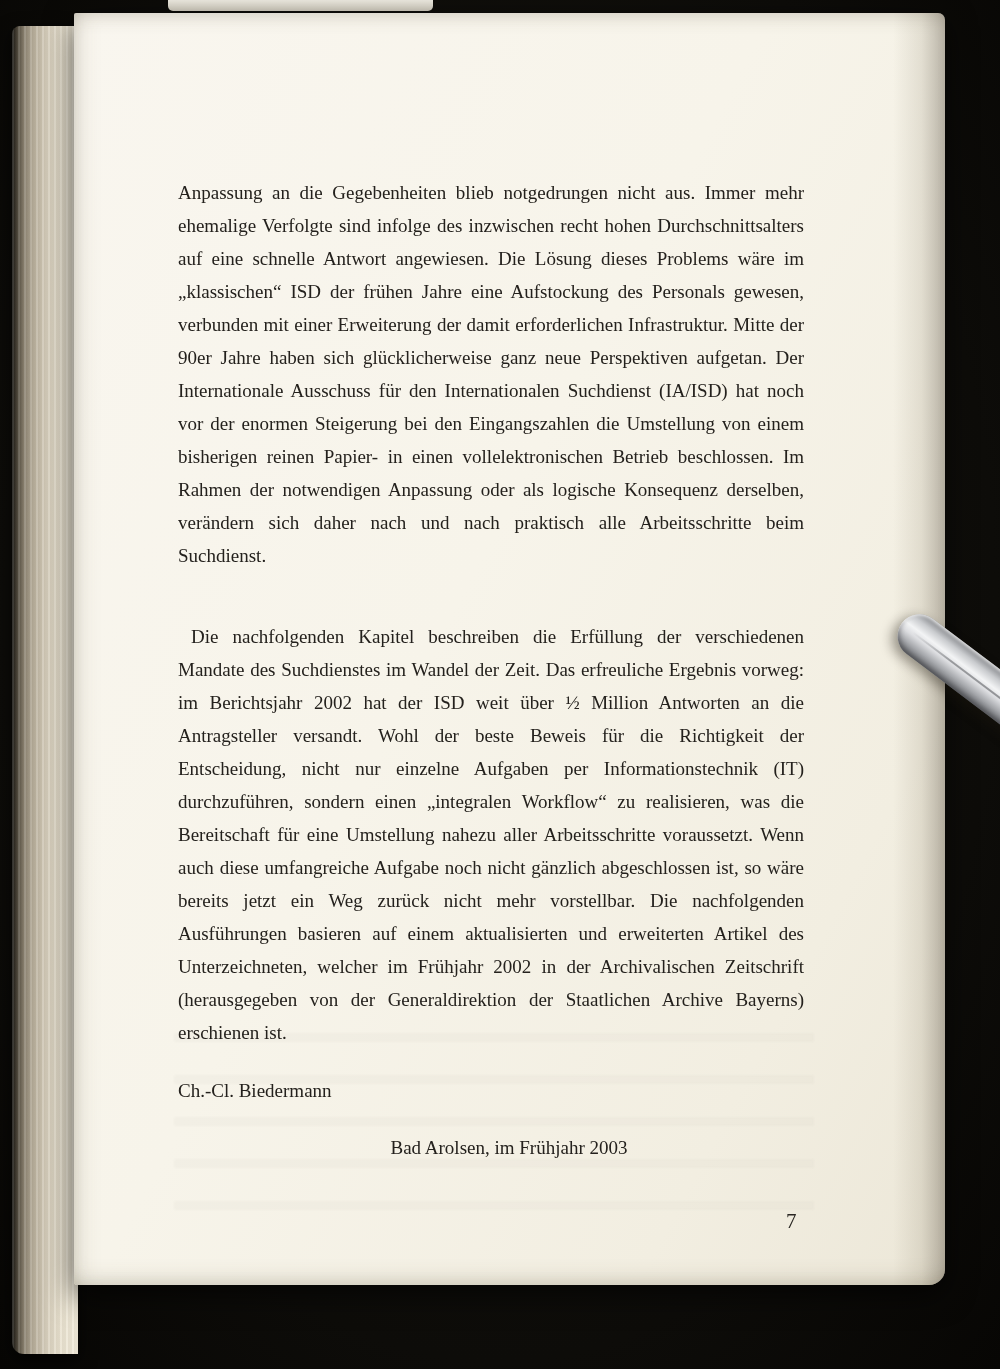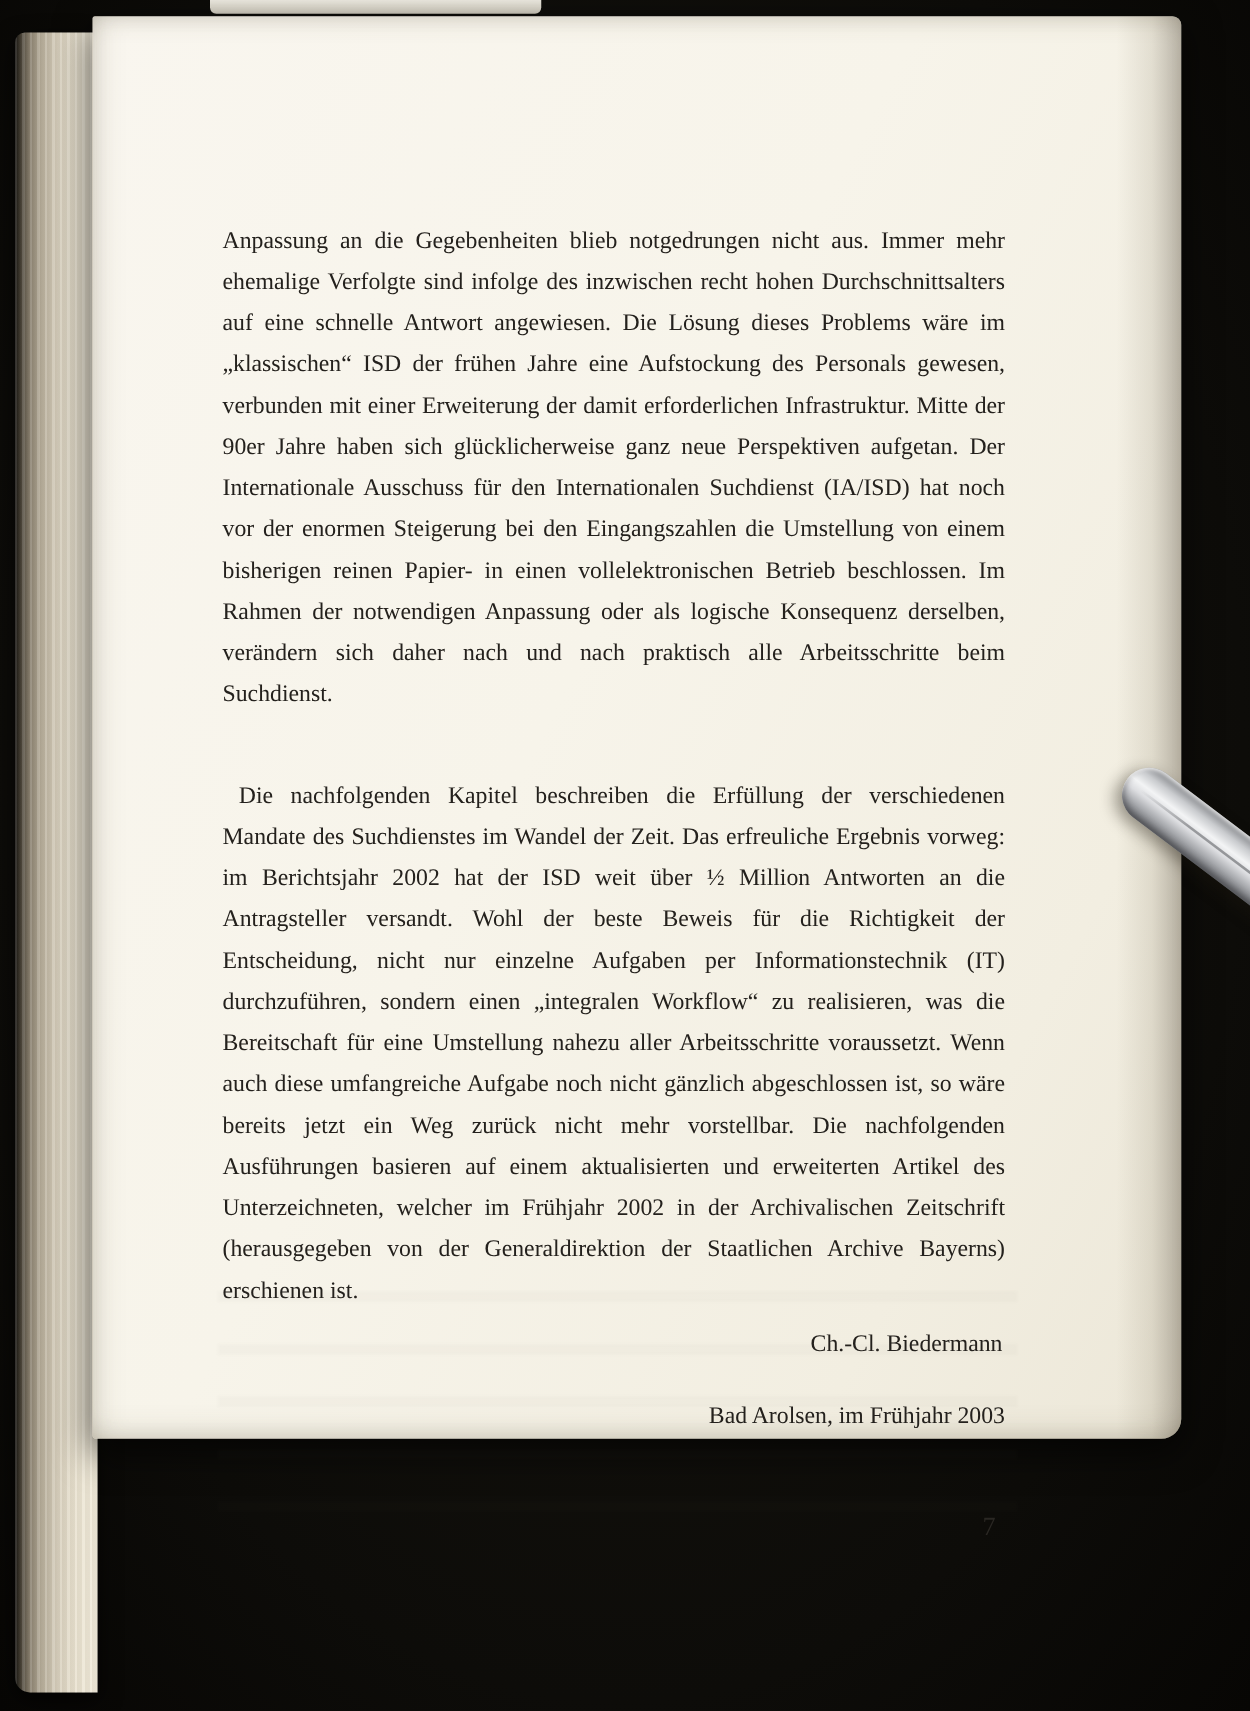--- a/index.html
+++ b/index.html
@@ -29,21 +29,21 @@
   .page-stack-lines {
     position: absolute; inset: 0; border-radius: inherit;
     background: repeating-linear-gradient(90deg,
       rgba(255,255,255,0.22) 0px, rgba(255,255,255,0.22) 2px,
       rgba(60,50,35,0.10) 2px, rgba(60,50,35,0.10) 6px);
     opacity: 0.55;
   }
 
   
   .page {
-    position: absolute; left: 74px; top: 13px; width: 871px; height: 1138px;
+    position: absolute; left: 74px; top: 13px; width: 871px; height: 1272px;
     background: linear-gradient(118deg, #f9f6ef 0%, #f7f4ea 45%, #f2eee1 80%, #ece7d8 100%);
     border-radius: 2px 7px 16px 3px;
     box-shadow:
       0 10px 30px rgba(0,0,0,0.65),
       inset 14px 0 28px -18px rgba(90,80,55,0.35),
       inset 0 14px 22px -16px rgba(90,80,55,0.30),
       inset 0 -16px 26px -18px rgba(90,80,55,0.35);
   }
   .page-right-shade {
     position: absolute; right: 0; top: 0; bottom: 0; width: 52px;
@@ -65,27 +65,26 @@
   .text-block {
     position: absolute; left: 104px; top: 163px; width: 626px;
     color: #24211d;
     font-size: 19px; line-height: 33px;
     text-align: justify;
   }
   .text-block p { margin: 0; }
   .text-block p.p2 { text-indent: 13px; margin-top: 48px; }
 
   .signature {
-    margin-top: 10px;
-    text-align: right;
+    margin-top: 25px;
     padding-right: 2px;
   }
   .dateline {
     margin-top: 24px;
-    text-align: right;
+    text-align: center;
     margin-left: 36px;
   }
 
   .page-number {
     position: absolute; left: 712px; top: 1196px;
     font-size: 21px; color: #2a2723;
   }
 
   
   .tool {

